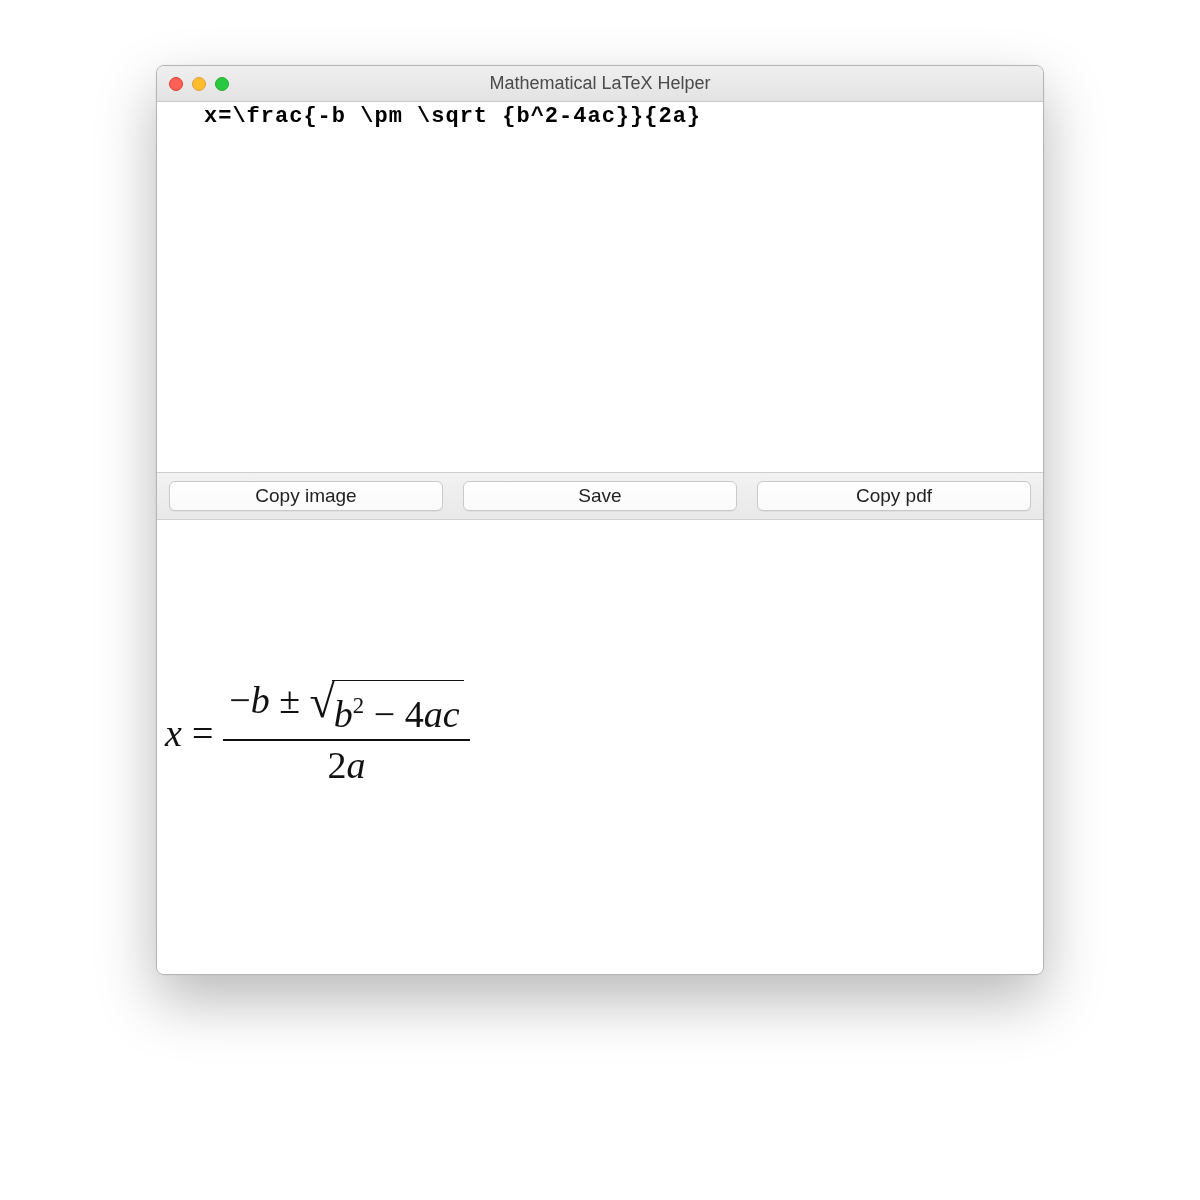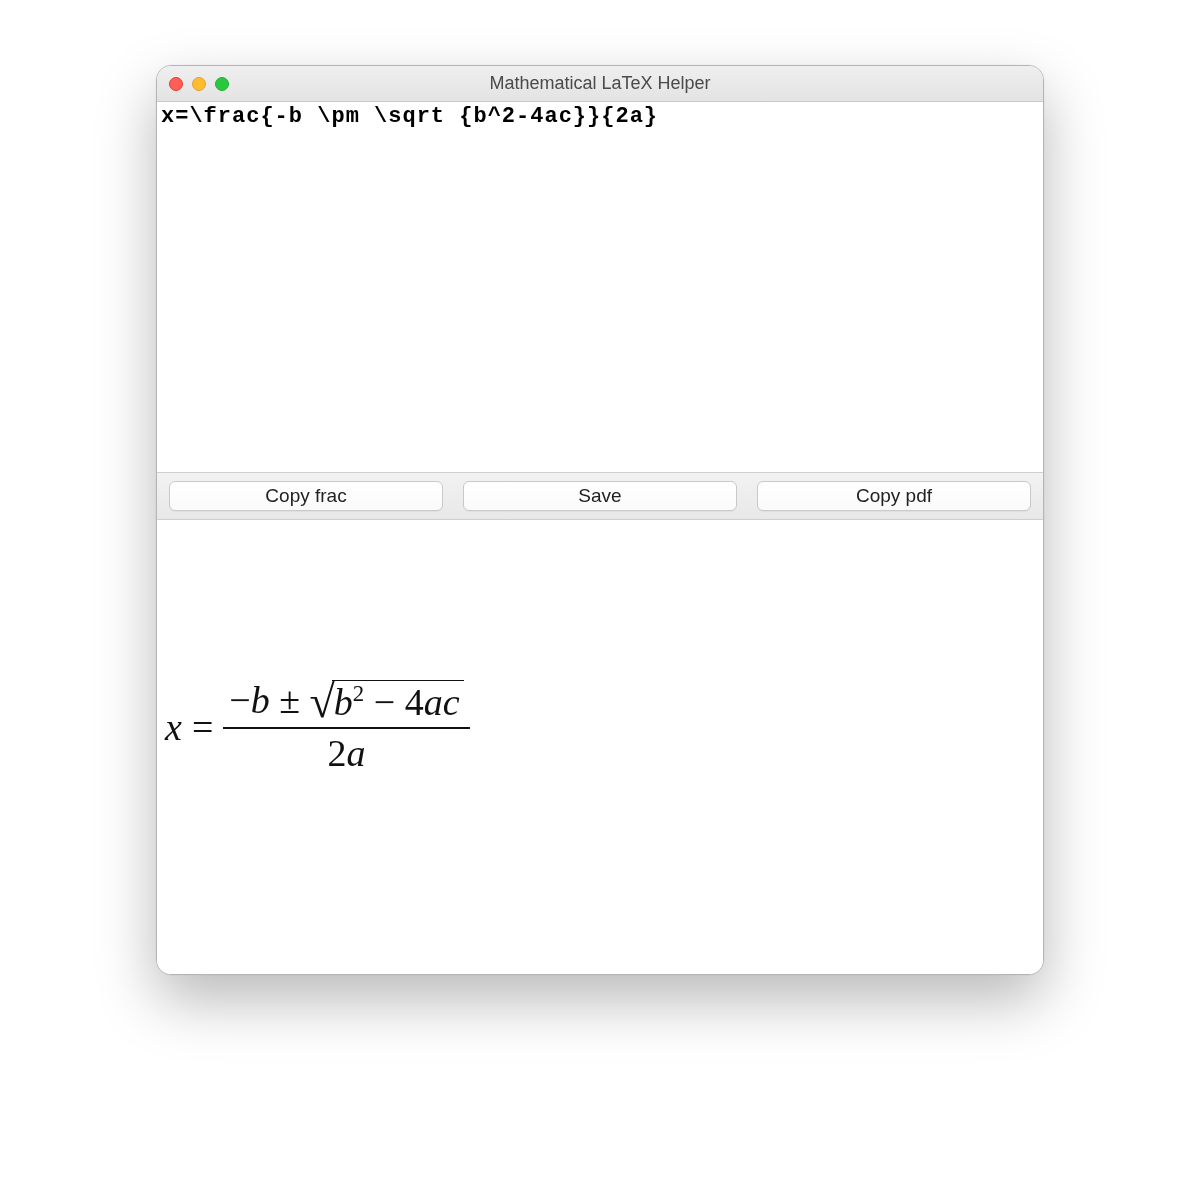--- a/index.html
+++ b/index.html
@@ -11,21 +11,21 @@
       display: flex;
       align-items: flex-start;
       justify-content: center;
       padding-top: 65px;
     }
     .window {
       width: 888px;
       height: 910px;
       background: #ffffff;
       border: 1px solid #b5b5b5;
-      border-radius: 15px;
+      border-radius: 8px;
       box-shadow: 0 25px 60px rgba(0,0,0,0.28), 0 0 0 1px rgba(0,0,0,0.02);
       overflow: hidden;
       display: flex;
       flex-direction: column;
     }
     .titlebar {
       height: 36px;
       background: linear-gradient(to bottom, #efefef, #e3e3e3);
       border-bottom: 1px solid #c9c9c9;
       display: flex;
@@ -58,20 +58,21 @@
       background: #ffffff;
       padding: 2px 4px;
       font-family: "Courier New", Courier, monospace;
       font-size: 22px;
       font-weight: bold;
       letter-spacing: 1px;
       color: #000;
       border: none;
       outline: none;
       resize: none;
+      margin-left: 43px;
     }
     .toolbar {
       height: 48px;
       background: linear-gradient(to bottom, #f2f2f2, #e8e8e8);
       border-top: 1px solid #cfcfcf;
       border-bottom: 1px solid #cfcfcf;
       display: flex;
       align-items: center;
       gap: 20px;
       padding: 0 12px;
@@ -122,42 +123,42 @@
       align-items: stretch;
     }
     .sqrt .surd {
       font-style: normal;
       font-size: 46px;
       line-height: 0.8;
       transform: translateY(4px);
     }
     .sqrt .radicand {
       border-top: 1.5px solid #111;
-      padding: 0 4px 0 2px;
+      padding: 12px 4px 0 2px;
       margin-left: -3px;
     }
     sup { font-size: 0.6em; vertical-align: super; font-style: normal; }
   </style>
 </head>
 <body>
 
 <div class="window">
   <div class="titlebar">
     <div class="traffic-lights">
       <div class="light close"></div>
       <div class="light min"></div>
       <div class="light zoom"></div>
     </div>
     <div class="title">Mathematical LaTeX Helper</div>
   </div>
 
   <textarea class="editor" spellcheck="false" style="">x=\frac{-b \pm \sqrt {b^2-4ac}}{2a}</textarea>
 
   <div class="toolbar">
-    <button class="tool-btn">Copy frac</button>
+    <button class="tool-btn">Copy image</button>
     <button class="tool-btn">Save</button>
     <button class="tool-btn">Copy pdf</button>
   </div>
 
   <div class="preview">
     <div class="formula">
       <span>x</span>
       <span class="upright">=</span>
       <span class="frac">
         <span class="num">

